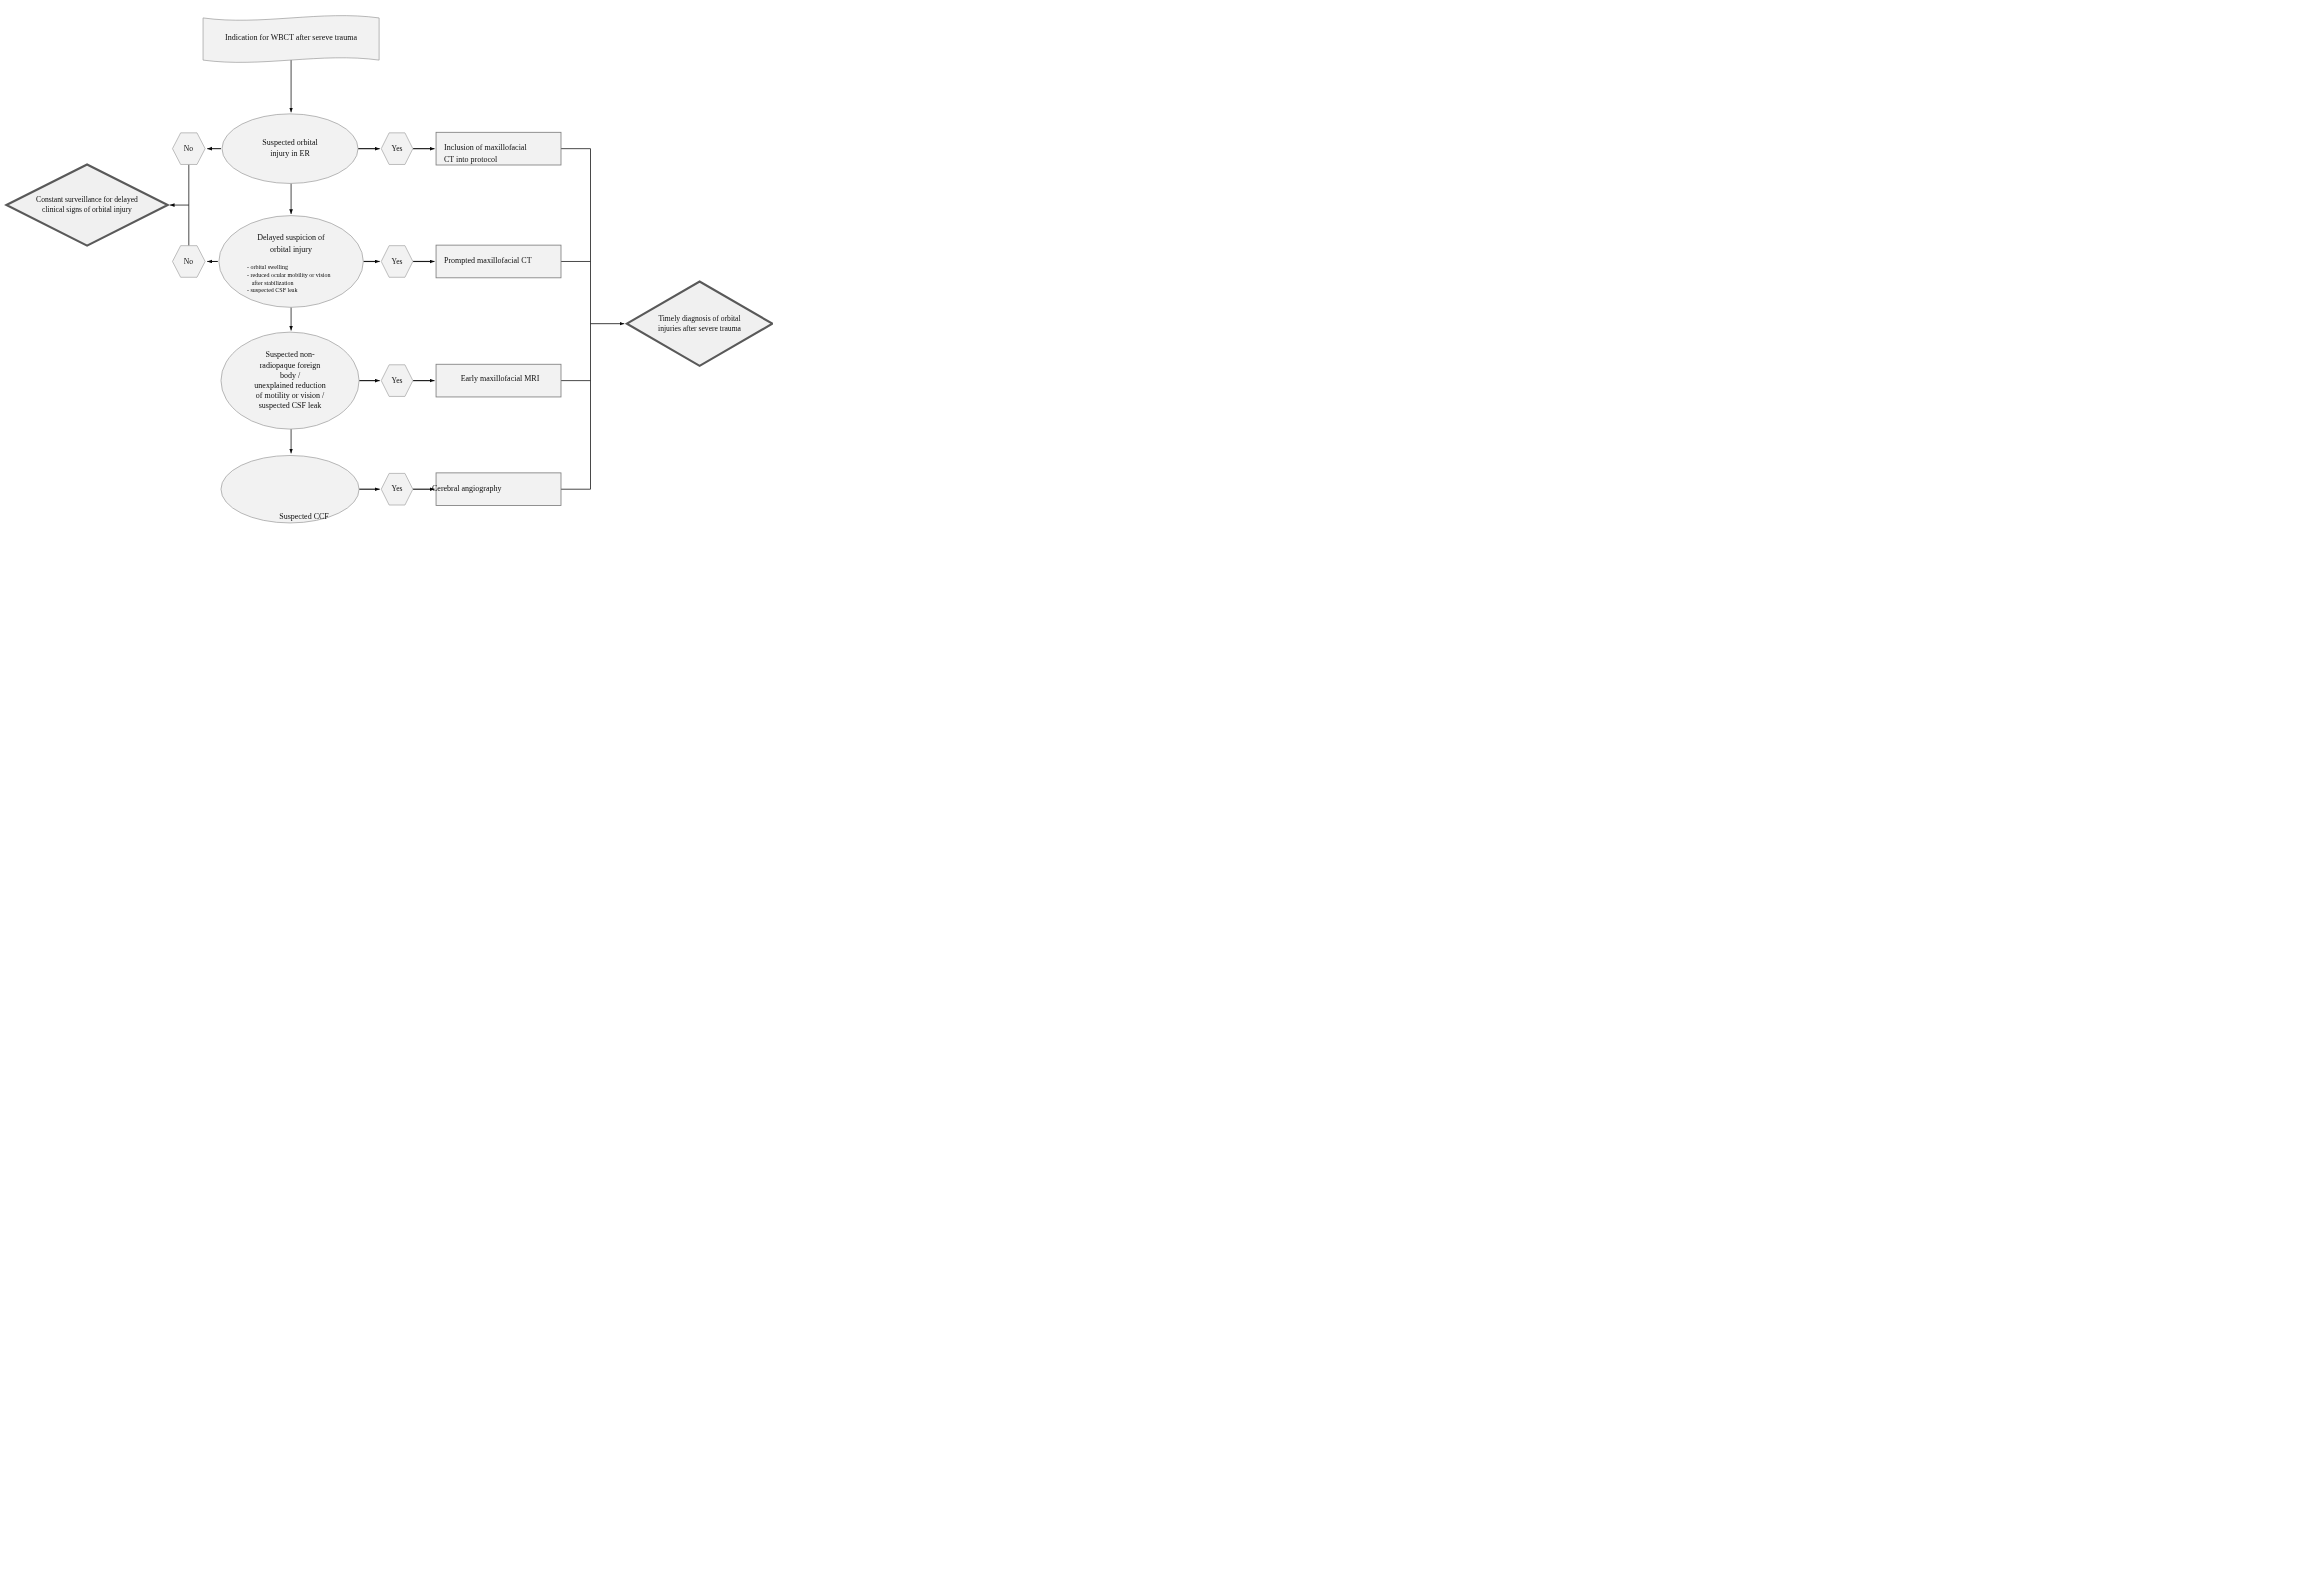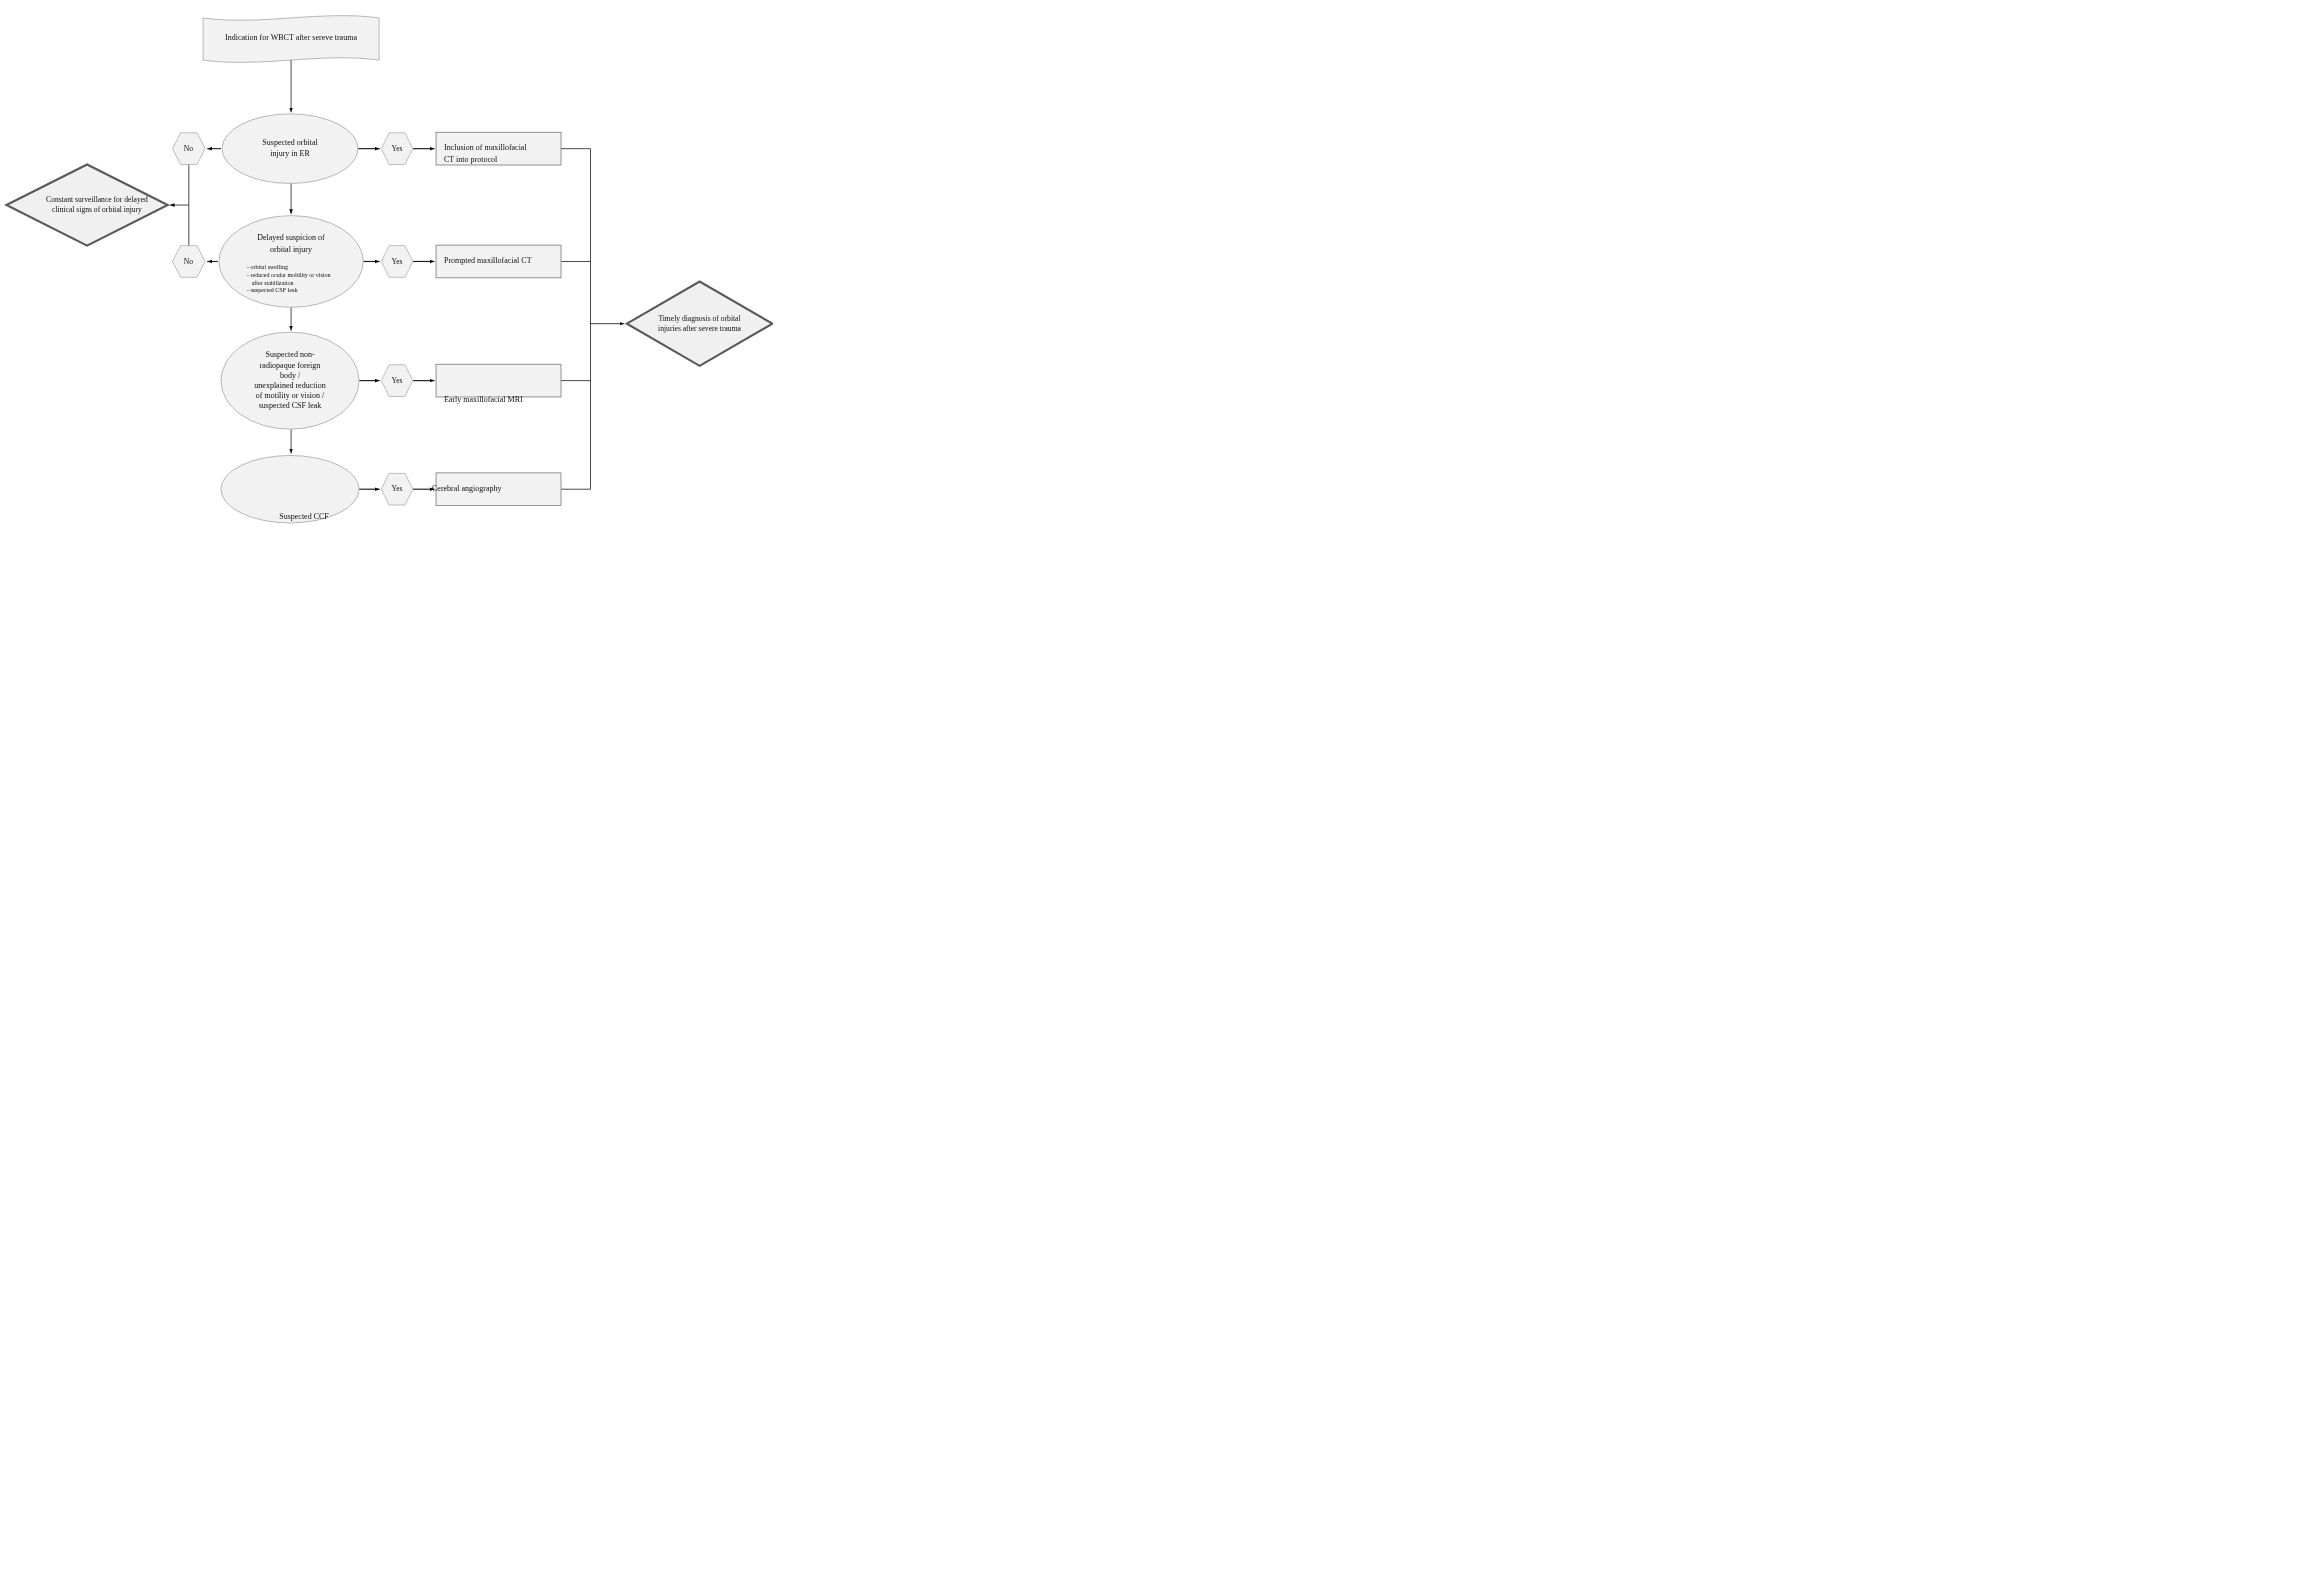--- a/index.html
+++ b/index.html
@@ -132,38 +132,38 @@
     <div>No</div>
   </div>
   <div class="lbl fs14" style="left:381px;top:246px;width:32px;height:32px;">
     <div>Yes</div>
   </div>
 
   <div class="lbl left fs15" style="left:444px;top:245px;width:112px;height:33px;">
     <div>Prompted maxillofacial CT</div>
   </div>
 
-  <div class="lbl fs14" style="left:23px;top:190px;width:148px;height:29.5px;">
+  <div class="lbl fs14" style="left:13px;top:190px;width:148px;height:29.5px;">
     <div>Constant surveillance for delayed</div>
     <div>clinical signs of orbital injury</div>
   </div>
 
   <div class="lbl fs15 tight" style="left:221px;top:334px;width:138px;height:94px;text-align:right;">
     <div>Suspected non-</div>
     <div>radiopaque foreign</div>
     <div>body /</div>
     <div>unexplained reduction</div>
     <div>of motility or vision /</div>
     <div>suspected CSF leak</div>
   </div>
 
   <div class="lbl fs14" style="left:381px;top:365px;width:32px;height:32px;">
     <div>Yes</div>
   </div>
-  <div class="lbl left fs15" style="left:444px;top:381px;width:112px;height:39px;">
+  <div class="lbl left fs15" style="left:444px;top:360px;width:112px;height:39px;align-items:center;">
     <div>Early maxillofacial MRI</div>
   </div>
 
   <div class="lbl fs15" style="left:235px;top:456px;width:138px;height:67px;justify-content:flex-end;">
     <div>Suspected CCF</div>
   </div>
 
   <div class="lbl fs14" style="left:381px;top:473px;width:32px;height:32px;">
     <div>Yes</div>
   </div>

